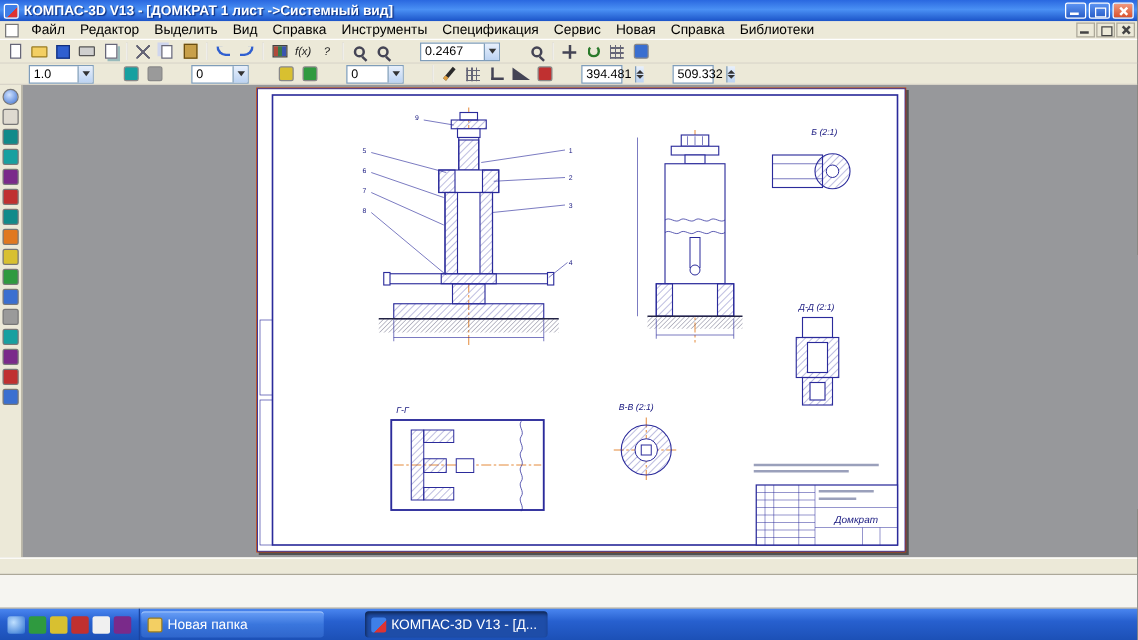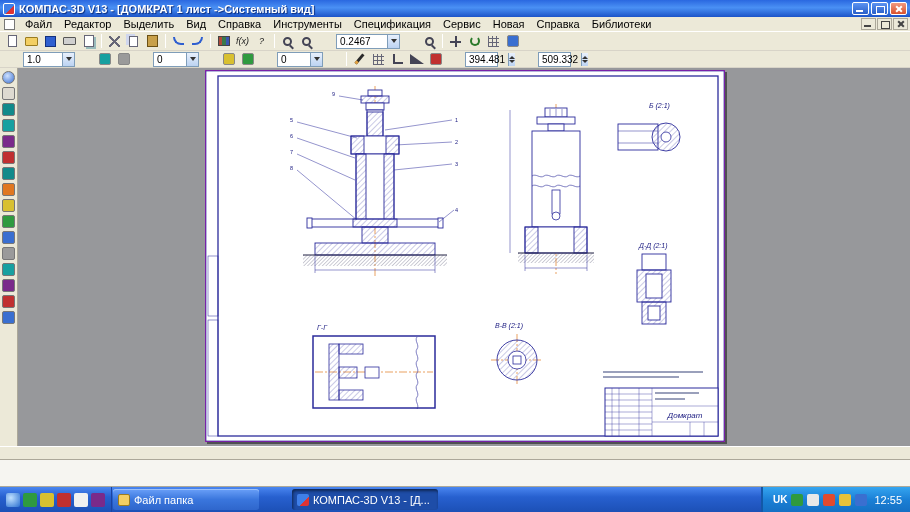--- a/index.html
+++ b/index.html
@@ -87,21 +87,21 @@
   .leftbar{position:absolute;left:0;top:0;width:18px;height:378px;background:#ece9d8;
     border-right:1px solid #aca899;display:flex;flex-direction:column;align-items:center;gap:3px;padding-top:3px;}
   .vic{width:13px;height:13px;border:1px solid #777;border-radius:2px;flex:0 0 auto;}
   .v1{background:radial-gradient(circle at 40% 35%,#cfe2ff,#3a6fd0);border-radius:50%;}
   .v2{background:#dedad0;} .v3{background:#118a8a;} .v4{background:#17a0a0;}
   .v5{background:#7a2a8a;} .v6{background:#c03030;} .v7{background:#118a8a;}
   .v8{background:#e07820;} .v9{background:#d8c030;} .v10{background:#2f9a3f;}
   .v11{background:#3a6fd0;} .v12{background:#9a9a9a;} .v13{background:#17a0a0;}
   .v14{background:#7a2a8a;} .v15{background:#c03030;} .v16{background:#3a6fd0;}
 
-  .sheet{position:absolute;left:205px;top:2px;width:520px;height:372px;background:#a21caf;
+  .sheet{position:absolute;left:205px;top:2px;width:520px;height:372px;background:#c2410c;
     box-shadow:2px 2px 0 #4f5052;}
   svg text{font-family:"Liberation Sans",sans-serif;}
 
   
   .strip{position:absolute;left:0;top:446px;right:0;height:13px;background:#ece9d8;border-top:1px solid #fff;}
   .proppanel{position:absolute;left:0;top:459px;right:0;height:28px;background:#f6f5f1;
     border-top:1px solid #aca899;border-bottom:1px solid #aca899;}
 
   
   .taskbar{position:absolute;left:0;bottom:0;right:0;height:25px;
@@ -504,30 +504,21 @@
     <div class="quick">
       <span class="qic q1"></span>
       <span class="qic q2"></span>
       <span class="qic q3"></span>
       <span class="qic q4"></span>
       <span class="qic q5"></span>
       <span class="qic q6"></span>
     </div>
     <div class="taskbtn">
       <span class="tico t2"></span>
-      <span>Файл папка</span>
+      <span>Новая папка</span>
     </div>
     <div class="taskbtn active">
       <span class="tico t3"></span>
       <span>КОМПАС-3D V13 - [Д...</span>
     </div>
-    <div class="tray">
-      <span class="lang">UK</span>
-      <span class="trayic y1"></span>
-      <span class="trayic y2"></span>
-      <span class="trayic y3"></span>
-      <span class="trayic y4"></span>
-      <span class="trayic y5"></span>
-      <span class="clock">12:55</span>
-    </div>
   </div>
 
 </div>
 
 </body></html>

